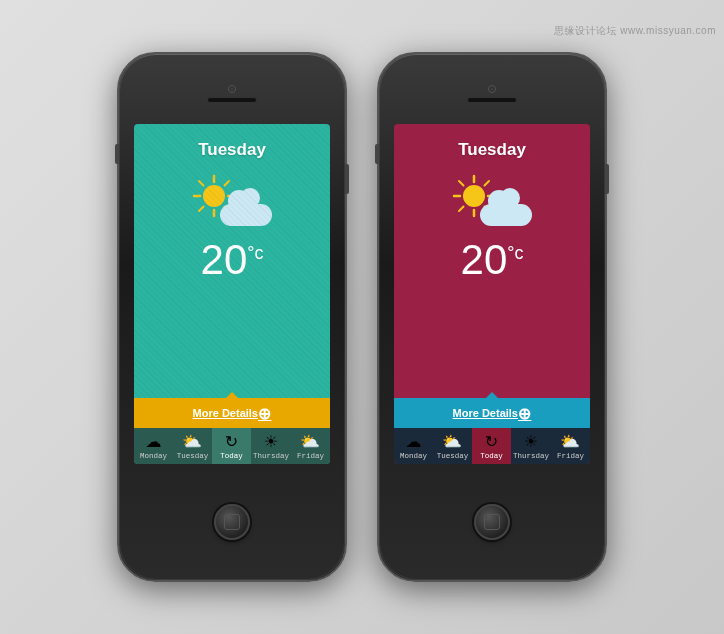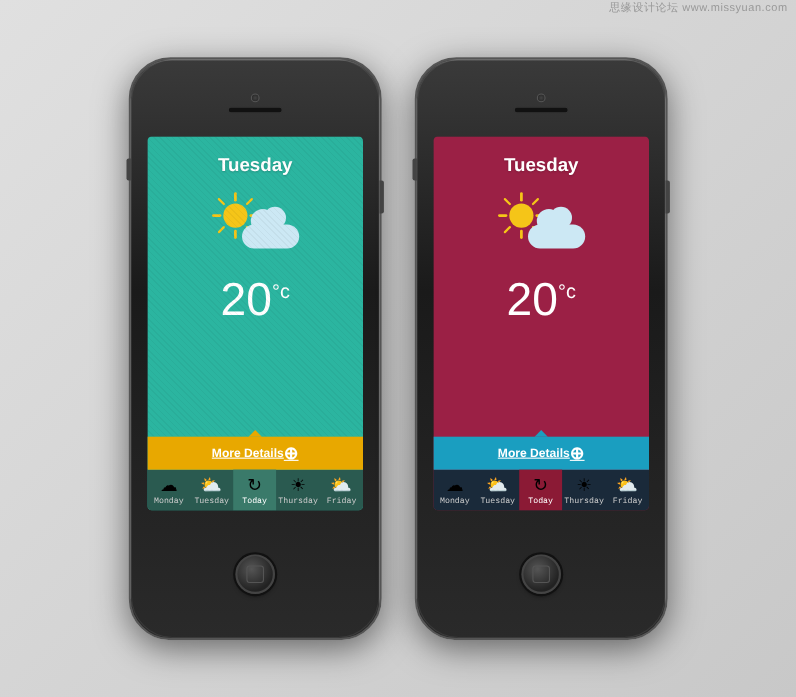--- a/index.html
+++ b/index.html
@@ -10,21 +10,21 @@
       display: flex;
       align-items: center;
       justify-content: center;
       gap: 30px;
       font-family: 'Arial', sans-serif;
       position: relative;
       overflow: hidden;
     }
     .watermark {
       position: absolute;
-      top: 0;
+      top: 24px;
       right: 8px;
       font-size: 10px;
       color: #999;
       letter-spacing: 0.5px;
     }
     
     .phone {
       width: 230px;
       height: 530px;
       background: linear-gradient(180deg, #3a3a3a 0%, #1a1a1a 40%, #2a2a2a 100%);
@@ -152,21 +152,21 @@
       left: 20px;
       width: 20px;
       height: 20px;
       border-radius: 50%;
       background: #cce8f4;
     }
     .temp-label {
       color: white;
       font-size: 42px;
       font-weight: 300;
-      margin-top: 16px;
+      margin-top: 4px;
     }
     .temp-label sup {
       font-size: 18px;
       font-weight: 400;
       vertical-align: super;
     }
     
     .teal-bg .weather-main::after {
       content: '';
       position: absolute;

